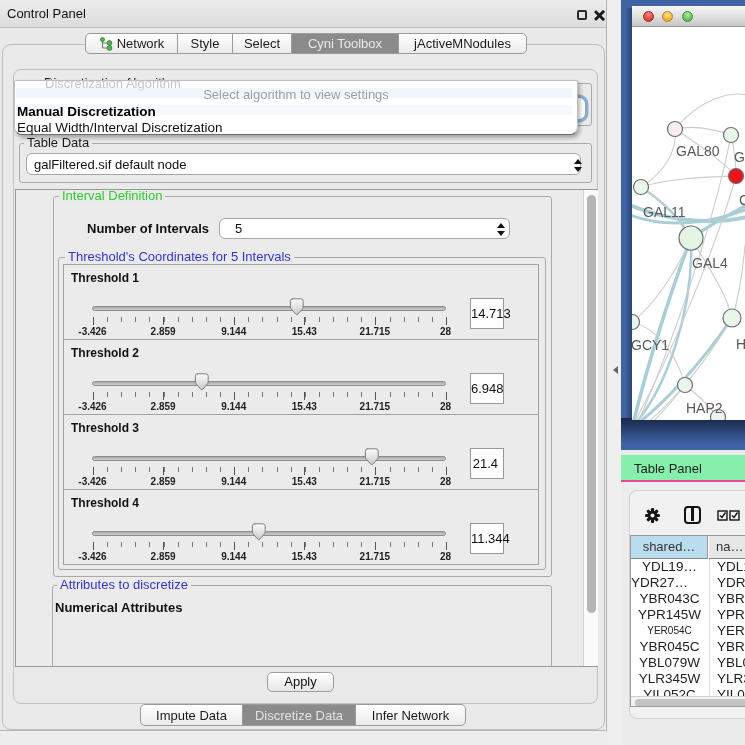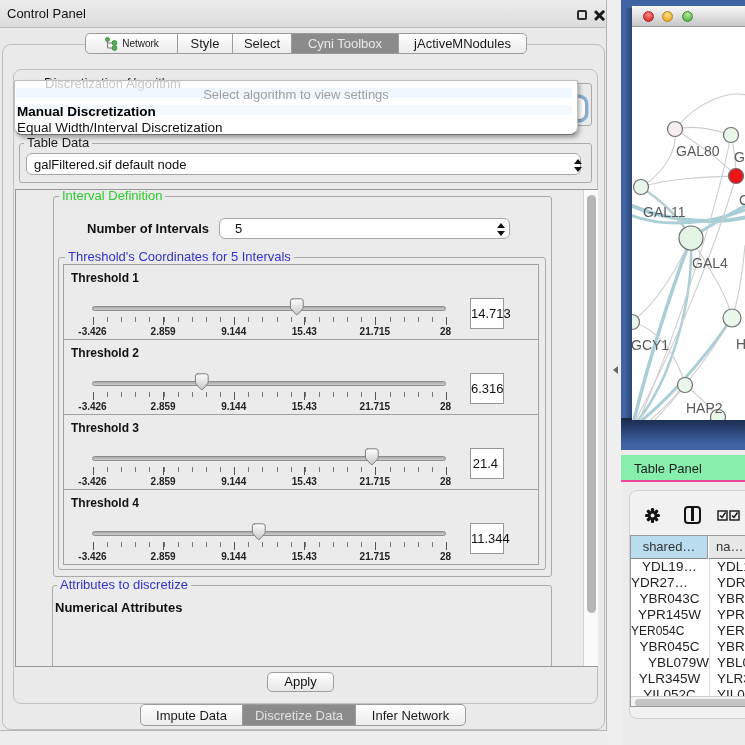--- a/index.html
+++ b/index.html
@@ -22,21 +22,21 @@
 <div class="abs" style="left:0;top:0;width:606px;height:28px;background:linear-gradient(#ededed,#dcdcdc);border-bottom:1px solid #bdbdbd;">
 <div class="abs" style="left:7px;top:6px;font-size:13px;color:#111;">Control Panel</div>
 <div class="abs" style="left:577px;top:10px;width:10px;height:10px;border:2px solid #2a2a2a;border-radius:2px;"></div>
 <div class="abs" style="left:594px;top:10px;width:11px;height:11px;">
           <div class="abs" style="left:4px;top:-1px;width:3.4px;height:13px;background:#1a1a1a;transform:rotate(45deg);border-radius:1px;"></div>
           <div class="abs" style="left:4px;top:-1px;width:3.4px;height:13px;background:#1a1a1a;transform:rotate(-45deg);border-radius:1px;"></div>
         </div>
 </div>
 <div class="abs" style="left:2px;top:44px;width:603px;height:686px;background:#eaeaea;border:1px solid #bdbdbd;border-radius:9px;"></div>
 <div class="abs" style="left:85px;top:33px;height:21px;border:1px solid #9b9b9b;border-radius:5px;overflow:hidden;display:flex;background:linear-gradient(#ffffff,#ebebeb);">
-<div style="width:92px;color:#1a1a1a;border-right:1px solid #9b9b9b;font-size:10px;display:flex;align-items:center;justify-content:center;"><svg width="15" height="15" style="margin-right:3px;" viewBox="0 0 15 15">
+<div style="width:92px;color:#1a1a1a;border-right:1px solid #9b9b9b;font-size:13px;display:flex;align-items:center;justify-content:center;"><svg width="15" height="15" style="margin-right:3px;" viewBox="0 0 15 15">
             <path d="M3.5 4 V12 M3.5 7 H10 M3.5 12 H10" stroke="#7d7d7d" stroke-width="1.1" fill="none"></path>
             <circle cx="3.5" cy="3.5" r="2" fill="#55b457" stroke="#2e7d32" stroke-width="0.8"></circle>
             <circle cx="10.5" cy="7" r="2.4" fill="#55b457" stroke="#2e7d32" stroke-width="0.8"></circle>
             <circle cx="10.5" cy="12" r="2.4" fill="#55b457" stroke="#2e7d32" stroke-width="0.8"></circle>
           </svg>Network</div>
 <div style="width:55px;color:#1a1a1a;border-right:1px solid #9b9b9b;font-size:13px;display:flex;align-items:center;justify-content:center;">Style</div>
 <div style="width:59px;color:#1a1a1a;border-right:1px solid #9b9b9b;font-size:13px;display:flex;align-items:center;justify-content:center;">Select</div>
 <div style="width:107px;background:#8b8b8b;color:#e8e8e8;border-right:1px solid #9b9b9b;font-size:13px;display:flex;align-items:center;justify-content:center;">Cyni Toolbox</div>
 <div style="width:127px;color:#1a1a1a;font-size:13px;display:flex;align-items:center;justify-content:center;">jActiveMNodules</div>
 </div>
@@ -102,21 +102,21 @@
 <div class="tlabel" style="left:381.5px;top:61px;">28</div>
 <svg class="abs" style="left:130.4px;top:33px;" width="15" height="18" viewBox="0 0 15 18">
           <defs>
             <linearGradient id="tg2" x1="0" y1="0" x2="0" y2="1">
               <stop offset="0" stop-color="#fdfdfd"></stop>
               <stop offset="1" stop-color="#c9c9c9"></stop>
             </linearGradient>
           </defs>
           <path d="M3.2 0.8 h8.6 a2.4 2.4 0 0 1 2.4 2.4 v5.8 a3 3 0 0 1 -0.9 2.1 l-4.2 4.8 a1.7 1.7 0 0 1 -2.6 0 l-4.2 -4.8 a3 3 0 0 1 -0.9 -2.1 v-5.8 a2.4 2.4 0 0 1 2.4 -2.4 z" fill="url(#tg2)" stroke="#7e7e7e"></path>
         </svg>
-<div class="vbox" style="left:406px;top:33px;">6.316</div>
+<div class="vbox" style="left:406px;top:33px;">6.948</div>
 </div>
 <div class="thr" style="left:47px;top:224px;">
 <div class="thrlab">Threshold 3</div>
 <div class="track" style="top:41px;"></div>
 <div class="abs" style="left:28.5px;top:52px;width:354px;height:5px;background:repeating-linear-gradient(to right,#777 0,#777 1px,transparent 1px,transparent 14.12px);"></div>
 <div class="tick" style="left:28.5px;top:52px;height:8px;"></div>
 <div class="tlabel" style="left:28.5px;top:61px;">-3.426</div>
 <div class="tick" style="left:99.1px;top:52px;height:8px;"></div>
 <div class="tlabel" style="left:99.1px;top:61px;">2.859</div>
 <div class="tick" style="left:169.7px;top:52px;height:8px;"></div>
@@ -283,25 +283,25 @@
 <div class="abs" style="left:0;top:0;width:77px;height:23px;background:#b9ddee;border-right:1px solid #999;border-bottom:1px solid #888;text-align:center;font-size:13px;color:#333;line-height:22px;">shared…</div>
 <div class="abs" style="left:78px;top:0;width:60px;height:23px;background:#e7e7e7;border-bottom:1px solid #888;font-size:13px;color:#333;line-height:22px;"><span style="margin-left:7px;">na…</span></div>
 <div class="abs" style="left:0;top:23px;width:77px;height:16px;text-align:center;font-size:13.5px;color:#222;line-height:16px;">YDL19…</div>
 <div class="abs" style="left:86px;top:23px;width:60px;height:16px;font-size:13.5px;color:#222;line-height:16px;">YDL19</div>
 <div class="abs" style="left:0;top:39px;width:56px;height:16px;text-align:center;font-size:13.5px;color:#222;line-height:16px;">YDR27…</div>
 <div class="abs" style="left:86px;top:39px;width:60px;height:16px;font-size:13.5px;color:#222;line-height:16px;">YDR27</div>
 <div class="abs" style="left:0;top:55px;width:77px;height:16px;text-align:center;font-size:13.5px;color:#222;line-height:16px;">YBR043C</div>
 <div class="abs" style="left:86px;top:55px;width:60px;height:16px;font-size:13.5px;color:#222;line-height:16px;">YBR04</div>
 <div class="abs" style="left:0;top:71px;width:77px;height:16px;text-align:center;font-size:13.5px;color:#222;line-height:16px;">YPR145W</div>
 <div class="abs" style="left:86px;top:71px;width:60px;height:16px;font-size:13.5px;color:#222;line-height:16px;">YPR14</div>
-<div class="abs" style="left:0;top:87px;width:77px;height:16px;text-align:left;font-size:12px;color:#222;line-height:16px;">YER054C</div>
+<div class="abs" style="left:0;top:87px;width:77px;height:16px;text-align:center;font-size:10px;color:#222;line-height:16px;">YER054C</div>
 <div class="abs" style="left:86px;top:87px;width:60px;height:16px;font-size:13.5px;color:#222;line-height:16px;">YER05</div>
 <div class="abs" style="left:0;top:103px;width:77px;height:16px;text-align:center;font-size:13.5px;color:#222;line-height:16px;">YBR045C</div>
 <div class="abs" style="left:86px;top:103px;width:60px;height:16px;font-size:13.5px;color:#222;line-height:16px;">YBR04</div>
-<div class="abs" style="left:0;top:119px;width:95px;height:16px;text-align:center;font-size:13.5px;color:#222;line-height:16px;">YBL079W</div>
+<div class="abs" style="left:0;top:119px;width:77px;height:16px;text-align:center;font-size:13.5px;color:#222;line-height:16px;">YBL079W</div>
 <div class="abs" style="left:86px;top:119px;width:60px;height:16px;font-size:13.5px;color:#222;line-height:16px;">YBL07</div>
 <div class="abs" style="left:0;top:135px;width:77px;height:16px;text-align:center;font-size:13.5px;color:#222;line-height:16px;">YLR345W</div>
 <div class="abs" style="left:86px;top:135px;width:60px;height:16px;font-size:13.5px;color:#222;line-height:16px;">YLR34</div>
 <div class="abs" style="left:0;top:151px;width:77px;height:16px;text-align:center;font-size:13.5px;color:#222;line-height:16px;">YIL052C</div>
 <div class="abs" style="left:86px;top:151px;width:60px;height:16px;font-size:13.5px;color:#222;line-height:16px;">YIL05</div>
 <div class="abs" style="left:78px;top:23px;width:1px;height:137px;background:#dcdcdc;"></div>
     <div class="abs" style="left:0;top:160px;width:115px;height:12px;background:#f3f3f3;border-top:1px solid #cfcfcf;">
       <div class="abs" style="left:4px;top:1.5px;width:115px;height:8.5px;background:#c4c4c4;border-radius:4.5px;"></div>
     </div>
 </div>

